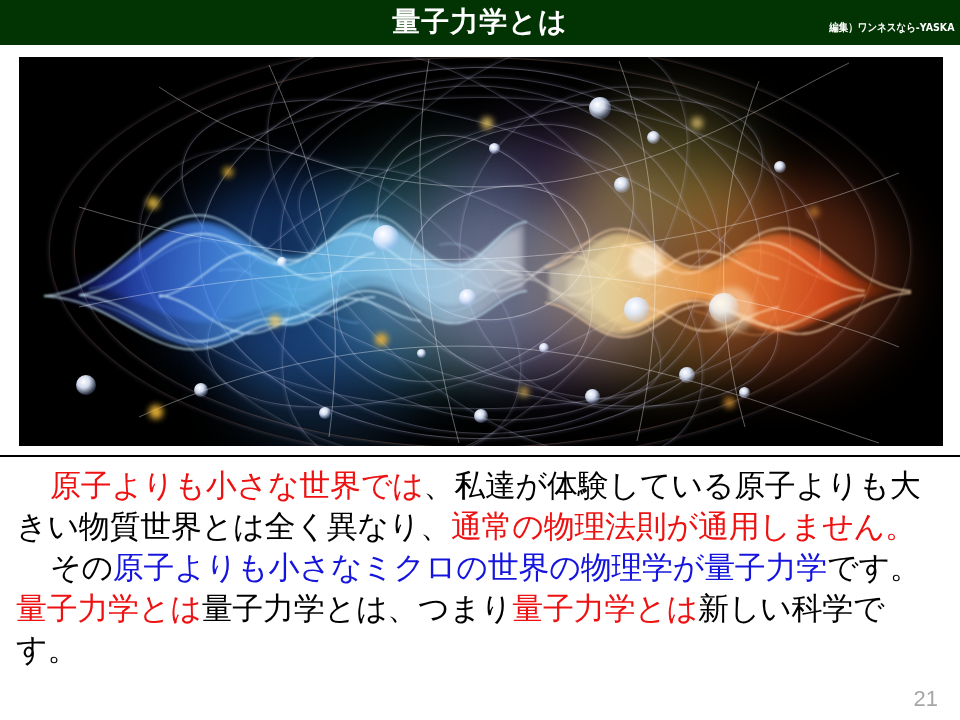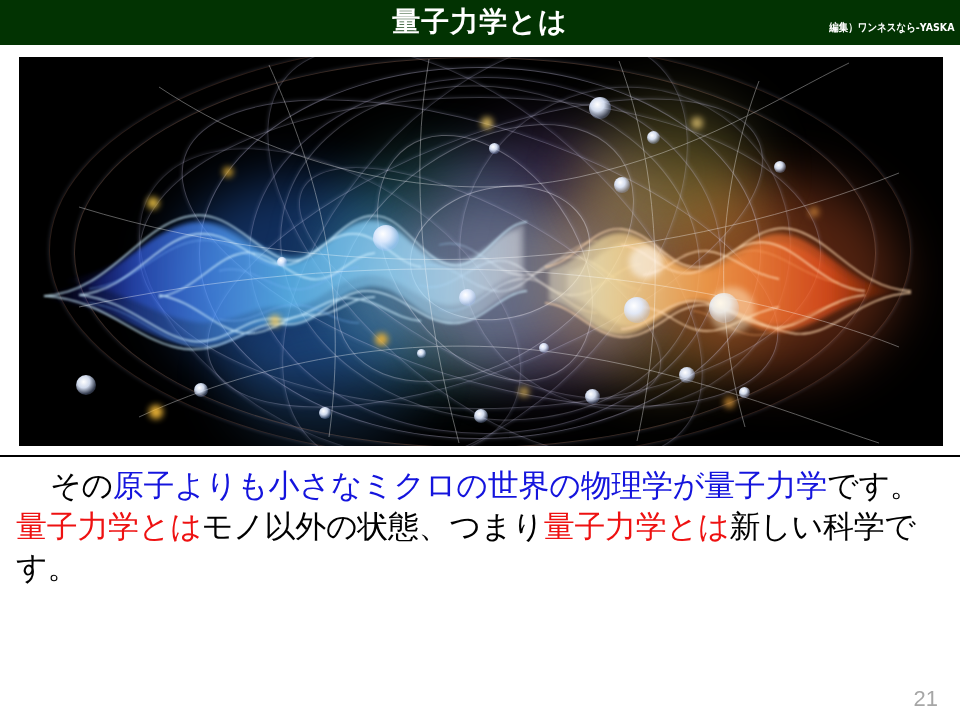--- a/index.html
+++ b/index.html
@@ -319,19 +319,22 @@
         <div class="spark" style="left:610px; top:188px; width:34px; height:34px; background:#ffffff; opacity:.55;"></div>
         <div class="spark" style="left:690px; top:230px; width:46px; height:46px; background:#fff0d0; opacity:.45;"></div>
       </div>
     </div>
   </div>
 
   <div id="divider-rule"></div>
 
   <div id="body-text">
     <p>
-      <span class="blk">その</span><span class="blue">原子よりも小さなミクロの世界の物理学が量子力学</span><span class="blk">です。</span><span class="red">量子力学とは</span><span class="blk">モノ以外の状態、つまり</span><span class="red">量子力学とは</span><span class="blk">新しい科学です。</span>
+      <span class="red">原子よりも小さな世界では</span><span class="blk">、私達が体験している原子よりも大きい物質世界とは全く異なり、</span><span class="red">通常の物理法則が通用しません。</span>
+    </p>
+    <p>
+      <span class="blk">その</span><span class="blue">原子よりも小さなミクロの世界の物理学が量子力学</span><span class="blk">です。</span><span class="red">量子力学とは</span><span class="blk">量子力学とは、つまり</span><span class="red">量子力学とは</span><span class="blk">新しい科学です。</span>
     </p>
   </div>
 
   <div id="page-number">21</div>
 
 </div>
 
 </body></html>

